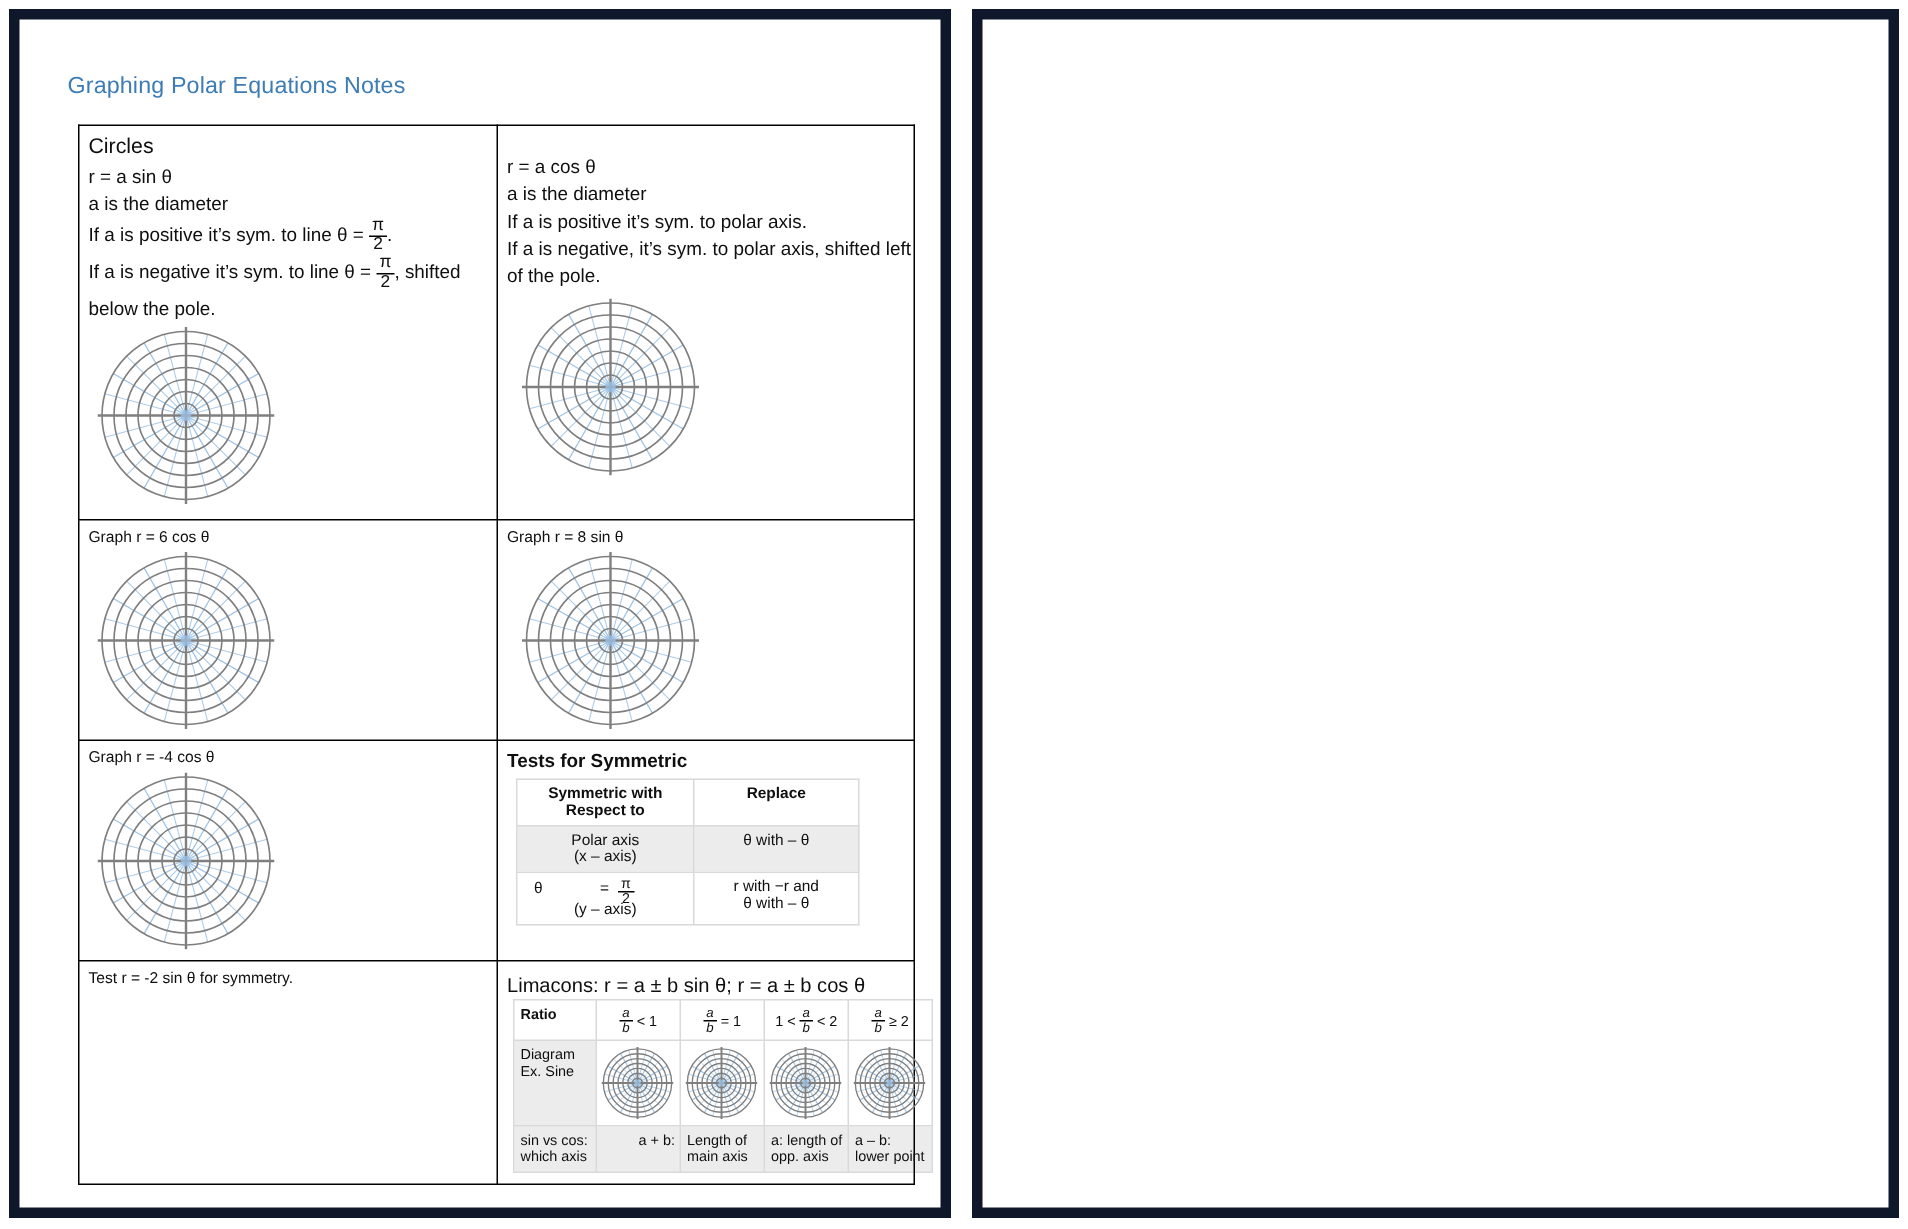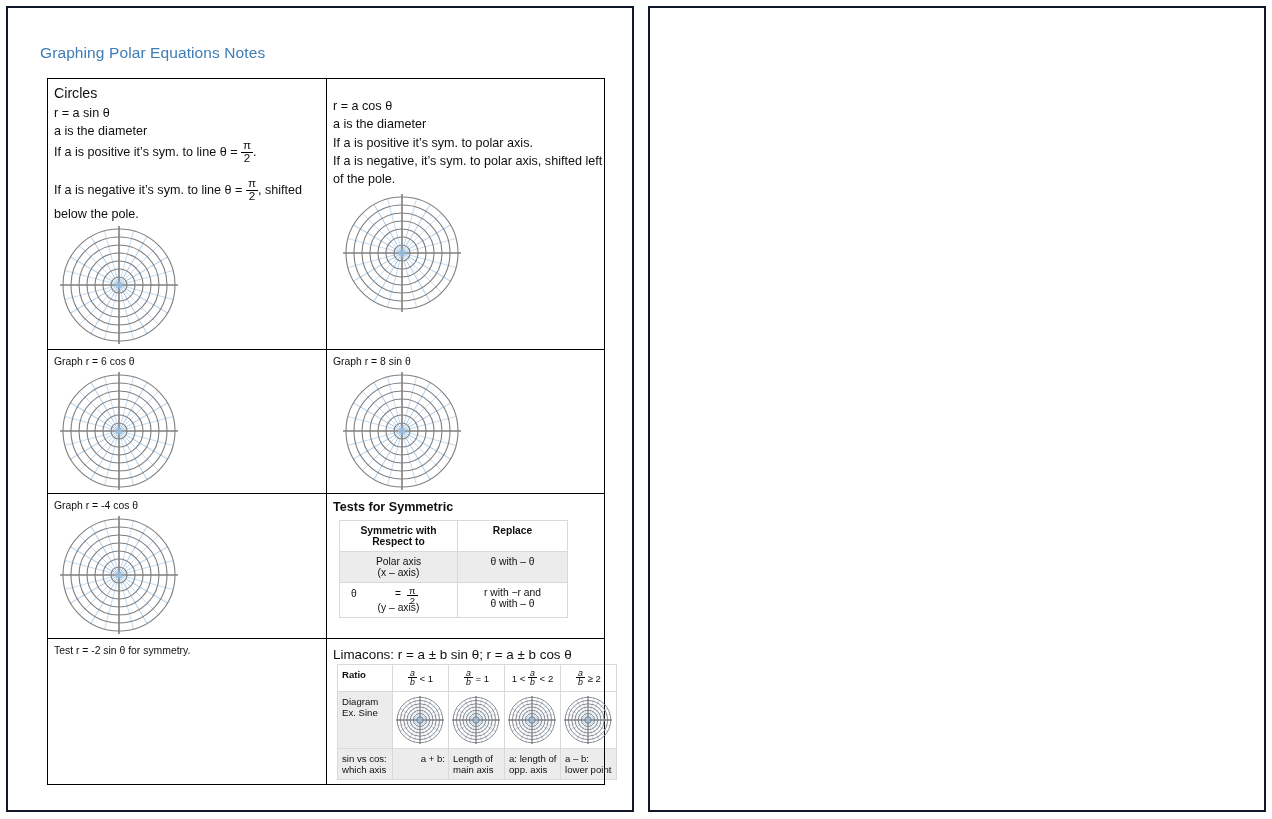--- a/index.html
+++ b/index.html
@@ -8,21 +8,21 @@
     width: 1272px; height: 819px;
     background: #ffffff;
     font-family: "Liberation Sans", sans-serif;
     overflow: hidden;
   }
   .workspace { position: relative; width: 1272px; height: 819px; background: #fff; }
 
   .page {
     position: absolute;
     background: #ffffff;
-    border: 2px solid #0f172a;
+    border: 7px solid #0f172a;
     text-decoration: underline;
   }
   #page-left  { left: 6px;  top: 6px;  width: 628px; height: 806px; }
   #page-right { left: 648px; top: 6px; width: 618px; height: 806px; }
 
   .doc-title {
     position: absolute;
     left: 32px; top: 36px;
     font-size: 15.5px;
     color: #3d7cb5;
@@ -88,21 +88,21 @@
 
         <tr>
           <td>
             <div class="cellpad">
               <div class="txt-hd">Circles</div>
               <div class="txt">r = a sin θ</div>
               <div class="txt">a is the diameter</div>
               <div class="txt">
                 <span>If a is positive it’s sym. to line θ = </span><span class="frac"><span class="num">π</span><span class="den">2</span></span><span>.</span>
               </div>
-              <div class="txt" style="margin-top:14px">
+              <div class="txt" style="margin-top:1px">
                 <span>If a is negative it’s sym. to line θ = </span><span class="frac"><span class="num">π</span><span class="den">2</span></span><span>, shifted</span>
               </div>
               <div class="txt" style="margin-top:3px">below the pole.</div>
               <div class="graph-wrap">
                 <svg class="polar" width="118" height="118" viewBox="0 0 118 118">
                     <line x1="107.49742261192857" y1="31.000000000000004" x2="10.50257738807143" y2="87" stroke="#9dc3e6" stroke-width="0.9"></line>
                     <line x1="87" y1="10.502577388071437" x2="30.999999999999993" y2="107.49742261192856" stroke="#9dc3e6" stroke-width="0.9"></line>
                     <line x1="31.000000000000014" y1="10.50257738807143" x2="86.99999999999999" y2="107.49742261192857" stroke="#9dc3e6" stroke-width="0.9"></line>
                     <line x1="10.50257738807143" y1="31.000000000000004" x2="107.49742261192857" y2="87" stroke="#9dc3e6" stroke-width="0.9"></line>
                     <line x1="113.09184627218782" y1="44.50613347425884" x2="4.908153727812177" y2="73.49386652574117" stroke="#9dc3e6" stroke-width="0.7200000000000001" opacity="0.85"></line>

